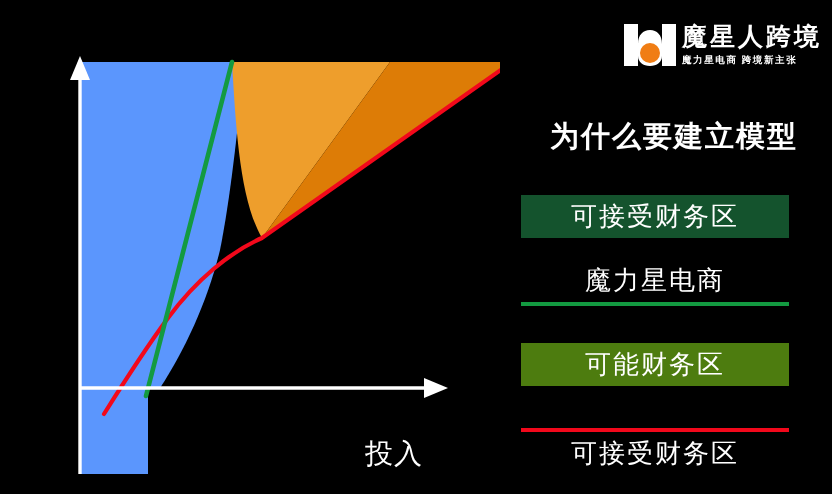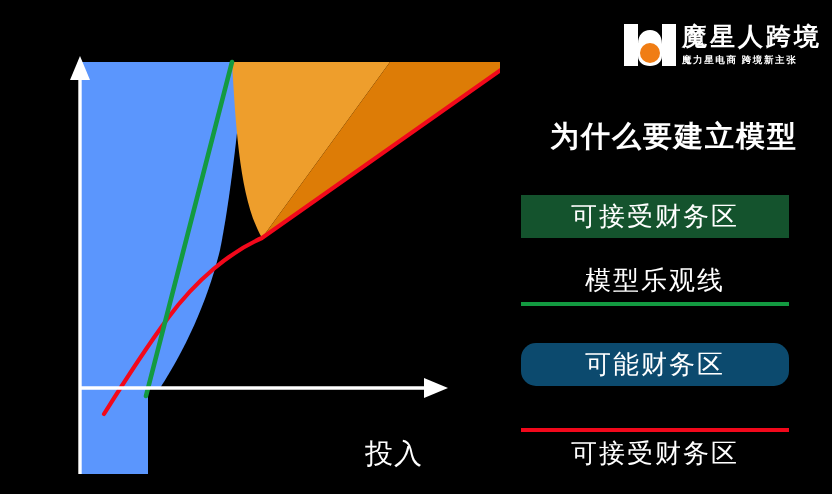--- a/index.html
+++ b/index.html
@@ -205,26 +205,26 @@
 
     <div class="legend">
 
       <div class="legend-item item-accept">
         <div class="swatch-box" style="background:#14532d;">
           <span class="lbl">可接受财务区</span>
         </div>
       </div>
 
       <div class="legend-item item-optim line-item">
-        <span class="lbl">模型乐观线</span>
+        <span class="lbl">魔力星电商</span>
         <div class="rule" style="background:#139A41; margin-top:4px;"></div>
       </div>
 
       <div class="legend-item item-possible">
-        <div class="swatch-box" style="background:#0c4a6e;border-radius:15px;">
+        <div class="swatch-box" style="background:#4d7c0f;">
           <span class="lbl">可能财务区</span>
         </div>
       </div>
 
       <div class="legend-item item-pessim line-item">
         <div class="rule" style="background:#F2081B; margin-bottom:4px;"></div>
         <span class="lbl">可接受财务区</span>
       </div>
 
     </div>

